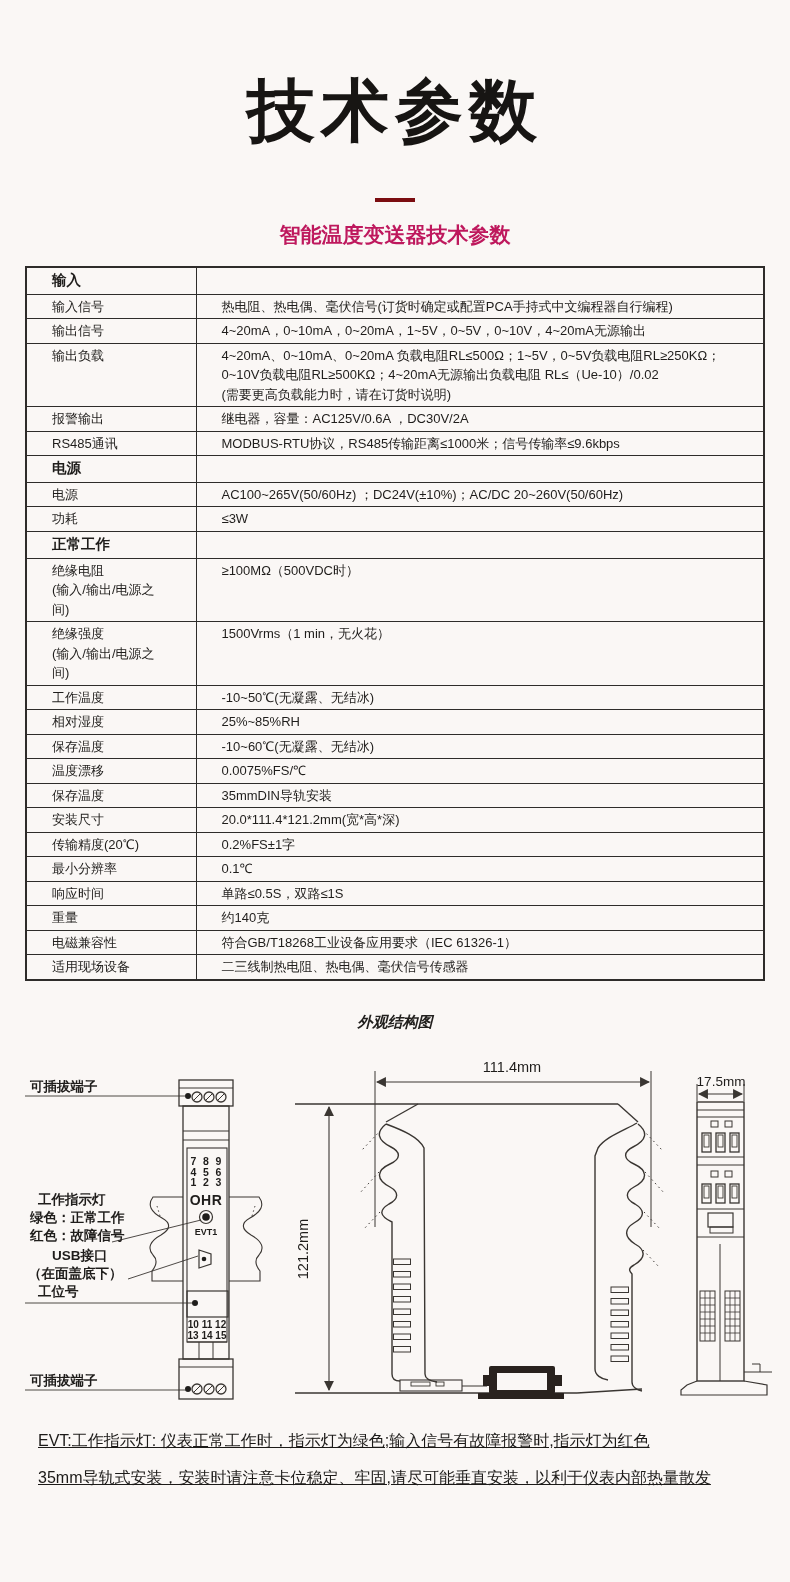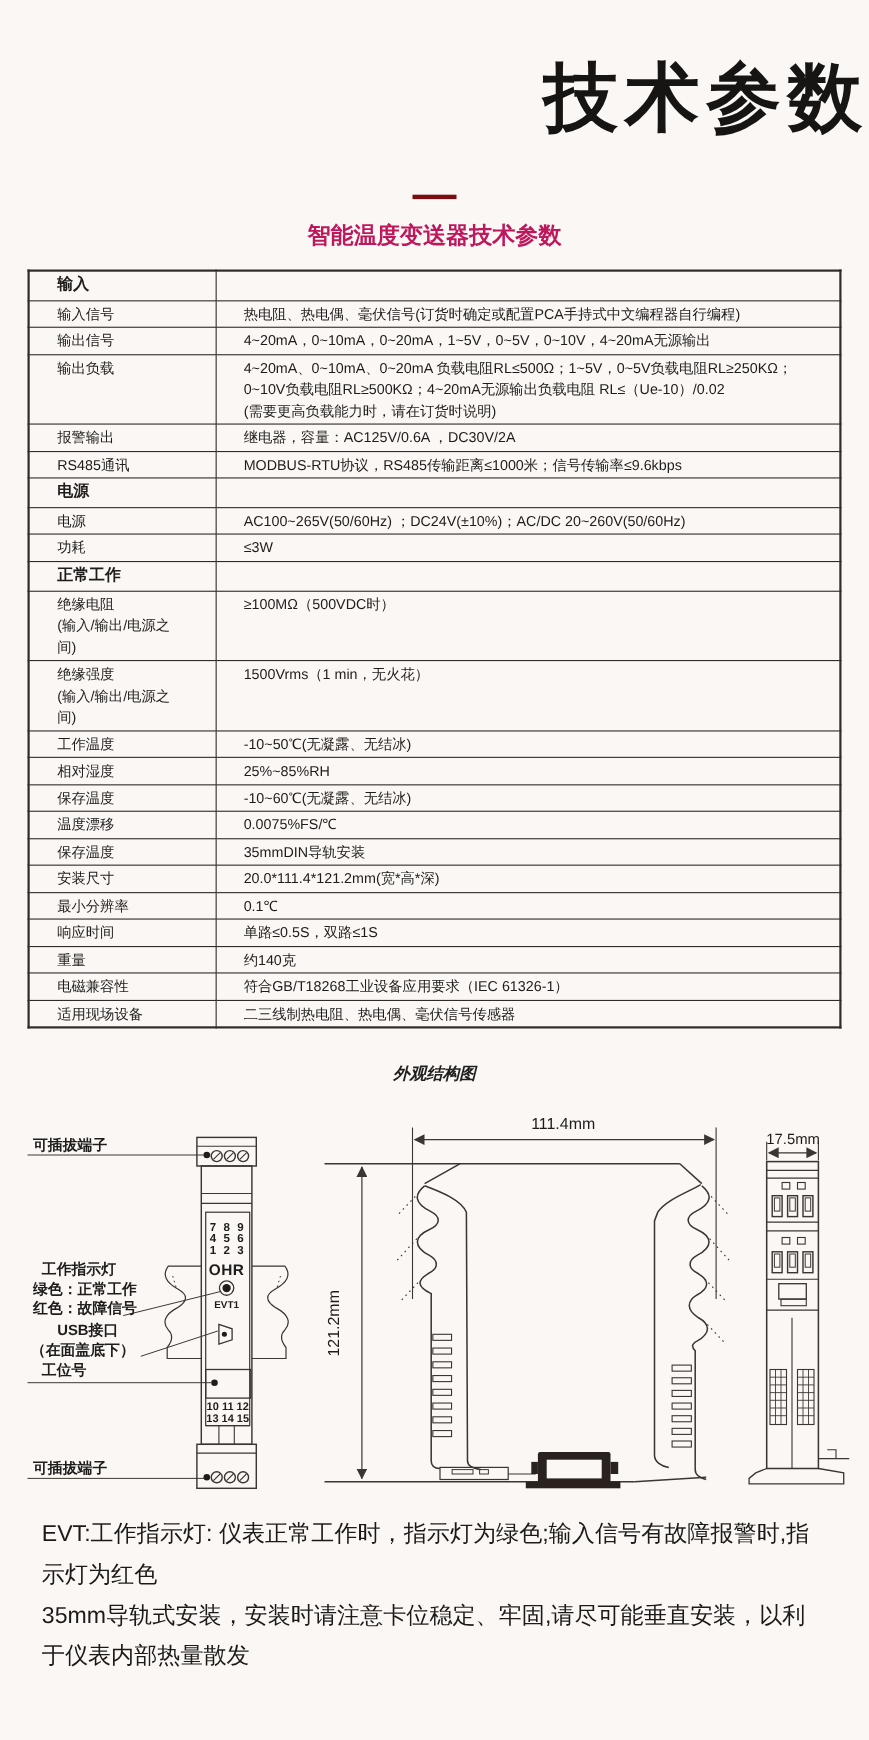--- a/index.html
+++ b/index.html
@@ -5,22 +5,22 @@
   * { box-sizing: border-box; }
   html,body { margin:0; padding:0; }
   body {
     width:790px; height:1582px;
     background:#faf7f5;
     font-family:"Liberation Sans", sans-serif;
     color:#1f1d1b;
     overflow:hidden;
   }
   .page-title {
-    margin:0; padding-top:52px;
-    text-align:right;
+    margin:0; padding-top:73px;
+    text-align:center;
     font-size:68px; line-height:1.1; font-weight:bold;
     letter-spacing:6px; color:#171513;
   }
   .title-dash {
     width:40px; height:4px;
     margin:50px auto 0;
   }
   .table-title {
     margin:19px 0 0; text-align:center;
     font-size:21px; font-weight:700; color:#be185d;
@@ -41,21 +41,21 @@
   table.spec td.spec-label { width:170px; }
   table.spec tr.section td.spec-label { font-weight:bold; font-size:14.5px; }
   .structure-title {
     margin:32px 0 0; text-align:center;
     font-size:15px; font-weight:600; color:#22201e;font-style:italic;
   }
   svg.diagram { display:block; margin-top:12px; }
   svg.diagram text { font-family:"Liberation Sans", sans-serif; fill:#1f1d1b; }
   .footer { padding:14px 38px 0; }
   .footer p {
-    margin:0; font-size:21px; line-height:37px; color:#1c1a18;
+    margin:0; font-size:16px; line-height:37px; color:#1c1a18;text-decoration:underline;
   }
 </style>
 </head>
 <body>
 
 <h1 class="page-title">技术参数</h1>
 <div class="title-dash" style="background:#7b0d10;"></div>
 <h2 class="table-title">智能温度变送器技术参数</h2>
 
 <table class="spec">
@@ -128,20 +128,24 @@
         <td class="spec-label">温度漂移</td>
         <td class="spec-value">0.0075%FS/℃</td>
       </tr>
     <tr>
         <td class="spec-label">保存温度</td>
         <td class="spec-value">35mmDIN导轨安装</td>
       </tr>
     <tr>
         <td class="spec-label">安装尺寸</td>
         <td class="spec-value">20.0*111.4*121.2mm(宽*高*深)</td>
+      </tr>
+    <tr>
+        <td class="spec-label">传输精度(20℃)</td>
+        <td class="spec-value">0.2%FS±1字</td>
       </tr>
     <tr>
         <td class="spec-label">最小分辨率</td>
         <td class="spec-value">0.1℃</td>
       </tr>
     <tr>
         <td class="spec-label">响应时间</td>
         <td class="spec-value">单路≤0.5S，双路≤1S</td>
       </tr>
     <tr>

